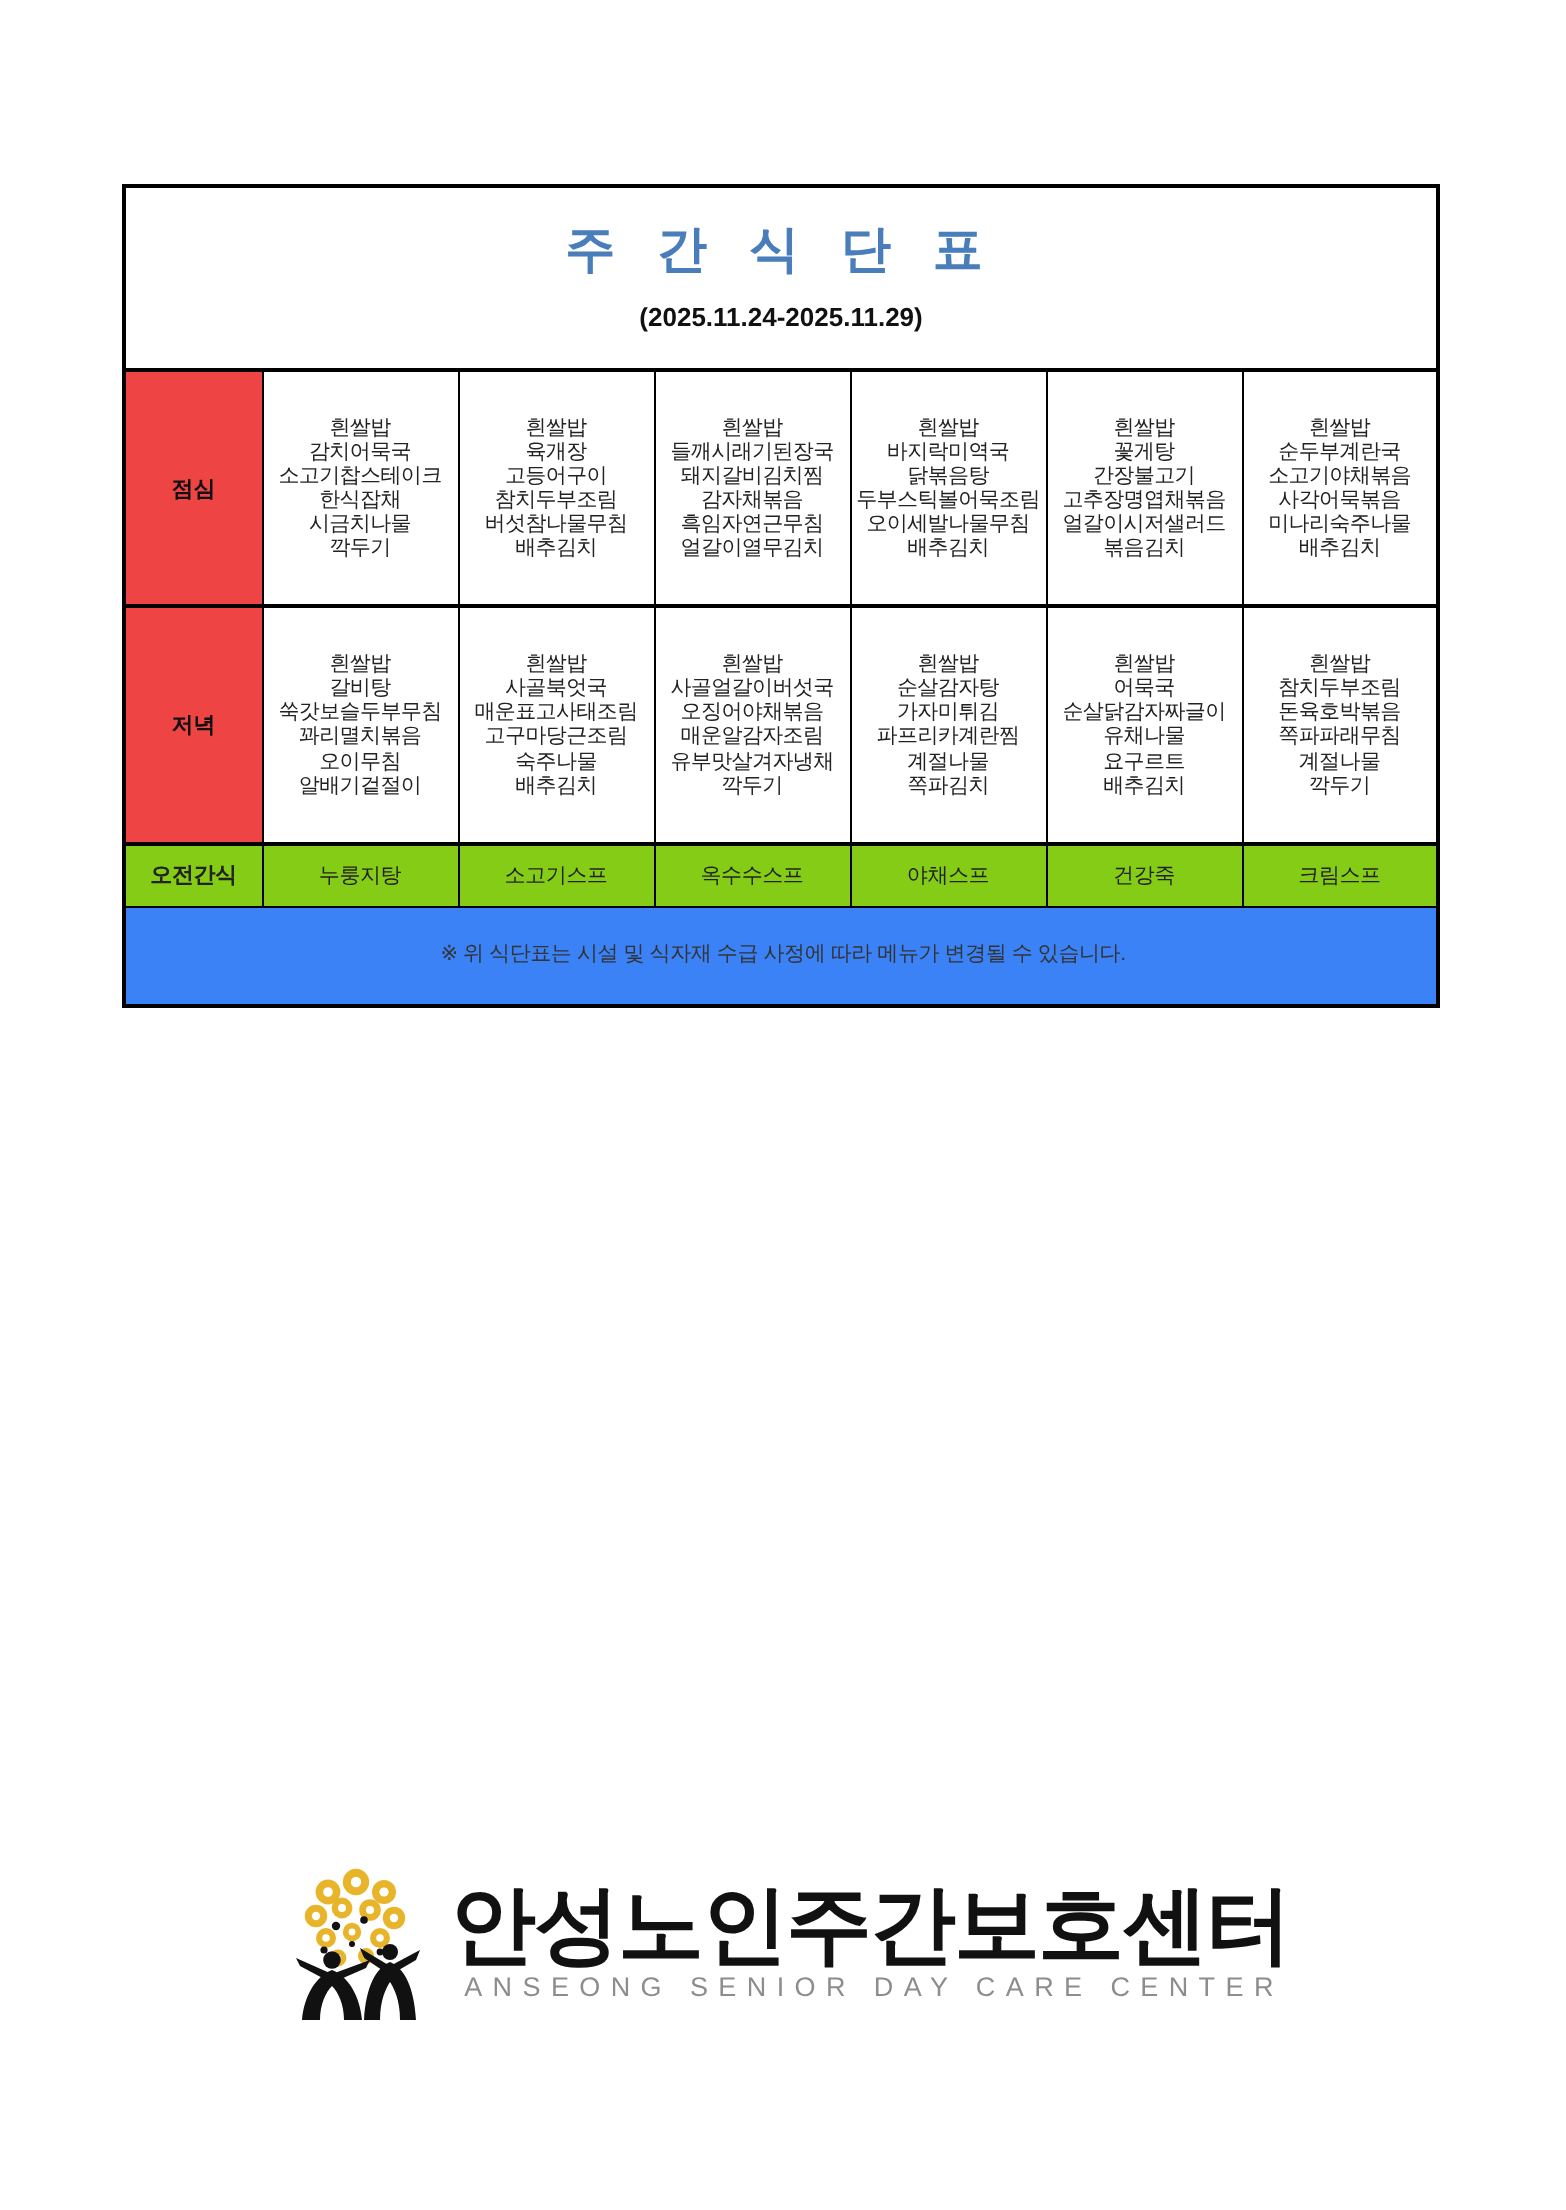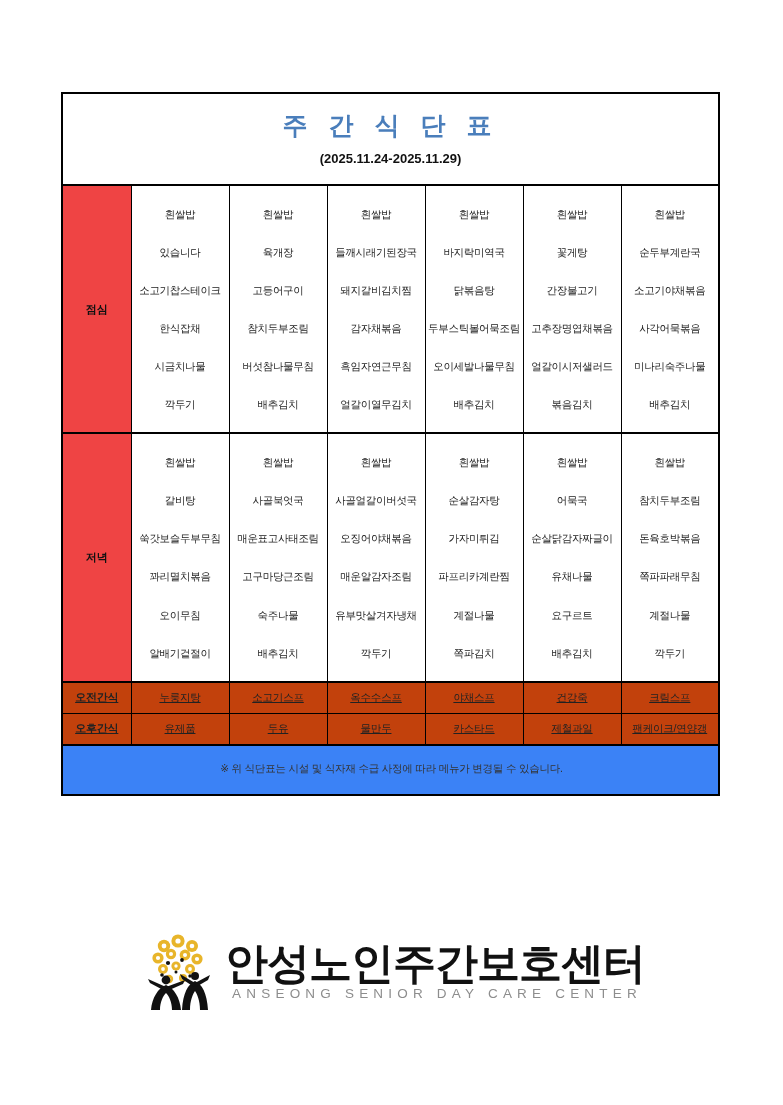--- a/index.html
+++ b/index.html
@@ -89,41 +89,40 @@
     color: #111111;
     background: #ef4444;
   }
   td.mealcell {
     padding: 22px 2px 22px 2px !important;
     background: #ffffff;
   }
   .dishlist {
     display: flex;
     flex-direction: column;
-    gap: 26px;
+    gap: 0;
     align-items: center;
   }
   .dish {
     font-size: 10.5px;
     line-height: 1.15;
     color: #222222;
     white-space: nowrap;
     letter-spacing: -0.3px;
   }
   tr.meal-lunch td { border-bottom: 2px solid #000000; }
   tr.meal-dinner td { border-bottom: 2px solid #000000; }
 
   
   tr.snack td {
     height: 30px;
     font-size: 10.5px;
     color: #222222;
-    background: #c2410c;
+    background: #84cc16;
     letter-spacing: -0.2px;
-    text-decoration: underline;
   }
   tr.snack td.rowlabel {
     font-weight: bold;
     font-size: 11px;
   }
   tr.snack.last td { border-bottom: 2px solid #000000; }
 
   
   td.note {
     text-align: left;
@@ -201,21 +200,21 @@
             <div class="title-sub">(2025.11.24-2025.11.29)</div>
           </td>
         </tr>
 
 
         <tr class="meal-lunch">
           <td class="rowlabel">점심</td>
           <td class="mealcell">
             <div class="dishlist">
                 <div class="dish">흰쌀밥</div>
-                <div class="dish">있습니다</div>
+                <div class="dish">감치어묵국</div>
                 <div class="dish">소고기찹스테이크</div>
                 <div class="dish">한식잡채</div>
                 <div class="dish">시금치나물</div>
                 <div class="dish">깍두기</div>
               </div>
           </td>
           <td class="mealcell">
             <div class="dishlist">
                 <div class="dish">흰쌀밥</div>
                 <div class="dish">육개장</div>
@@ -334,29 +333,20 @@
         <tr class="snack">
           <td class="rowlabel">오전간식</td>
           <td>누룽지탕</td>
           <td>소고기스프</td>
           <td>옥수수스프</td>
           <td>야채스프</td>
           <td>건강죽</td>
           <td>크림스프</td>
         </tr>
 
-        <tr class="snack last">
-          <td class="rowlabel">오후간식</td>
-          <td>유제품</td>
-          <td>두유</td>
-          <td>물만두</td>
-          <td>카스타드</td>
-          <td>제철과일</td>
-          <td>팬케이크/연양갱</td>
-        </tr>
 
         <tr>
           <td class="note" colspan="7">※ 위 식단표는 시설 및 식자재 수급 사정에 따라 메뉴가 변경될 수 있습니다.</td>
         </tr>
 
       </tbody>
     </table>
   </div>
 
   <div class="logo-area">

